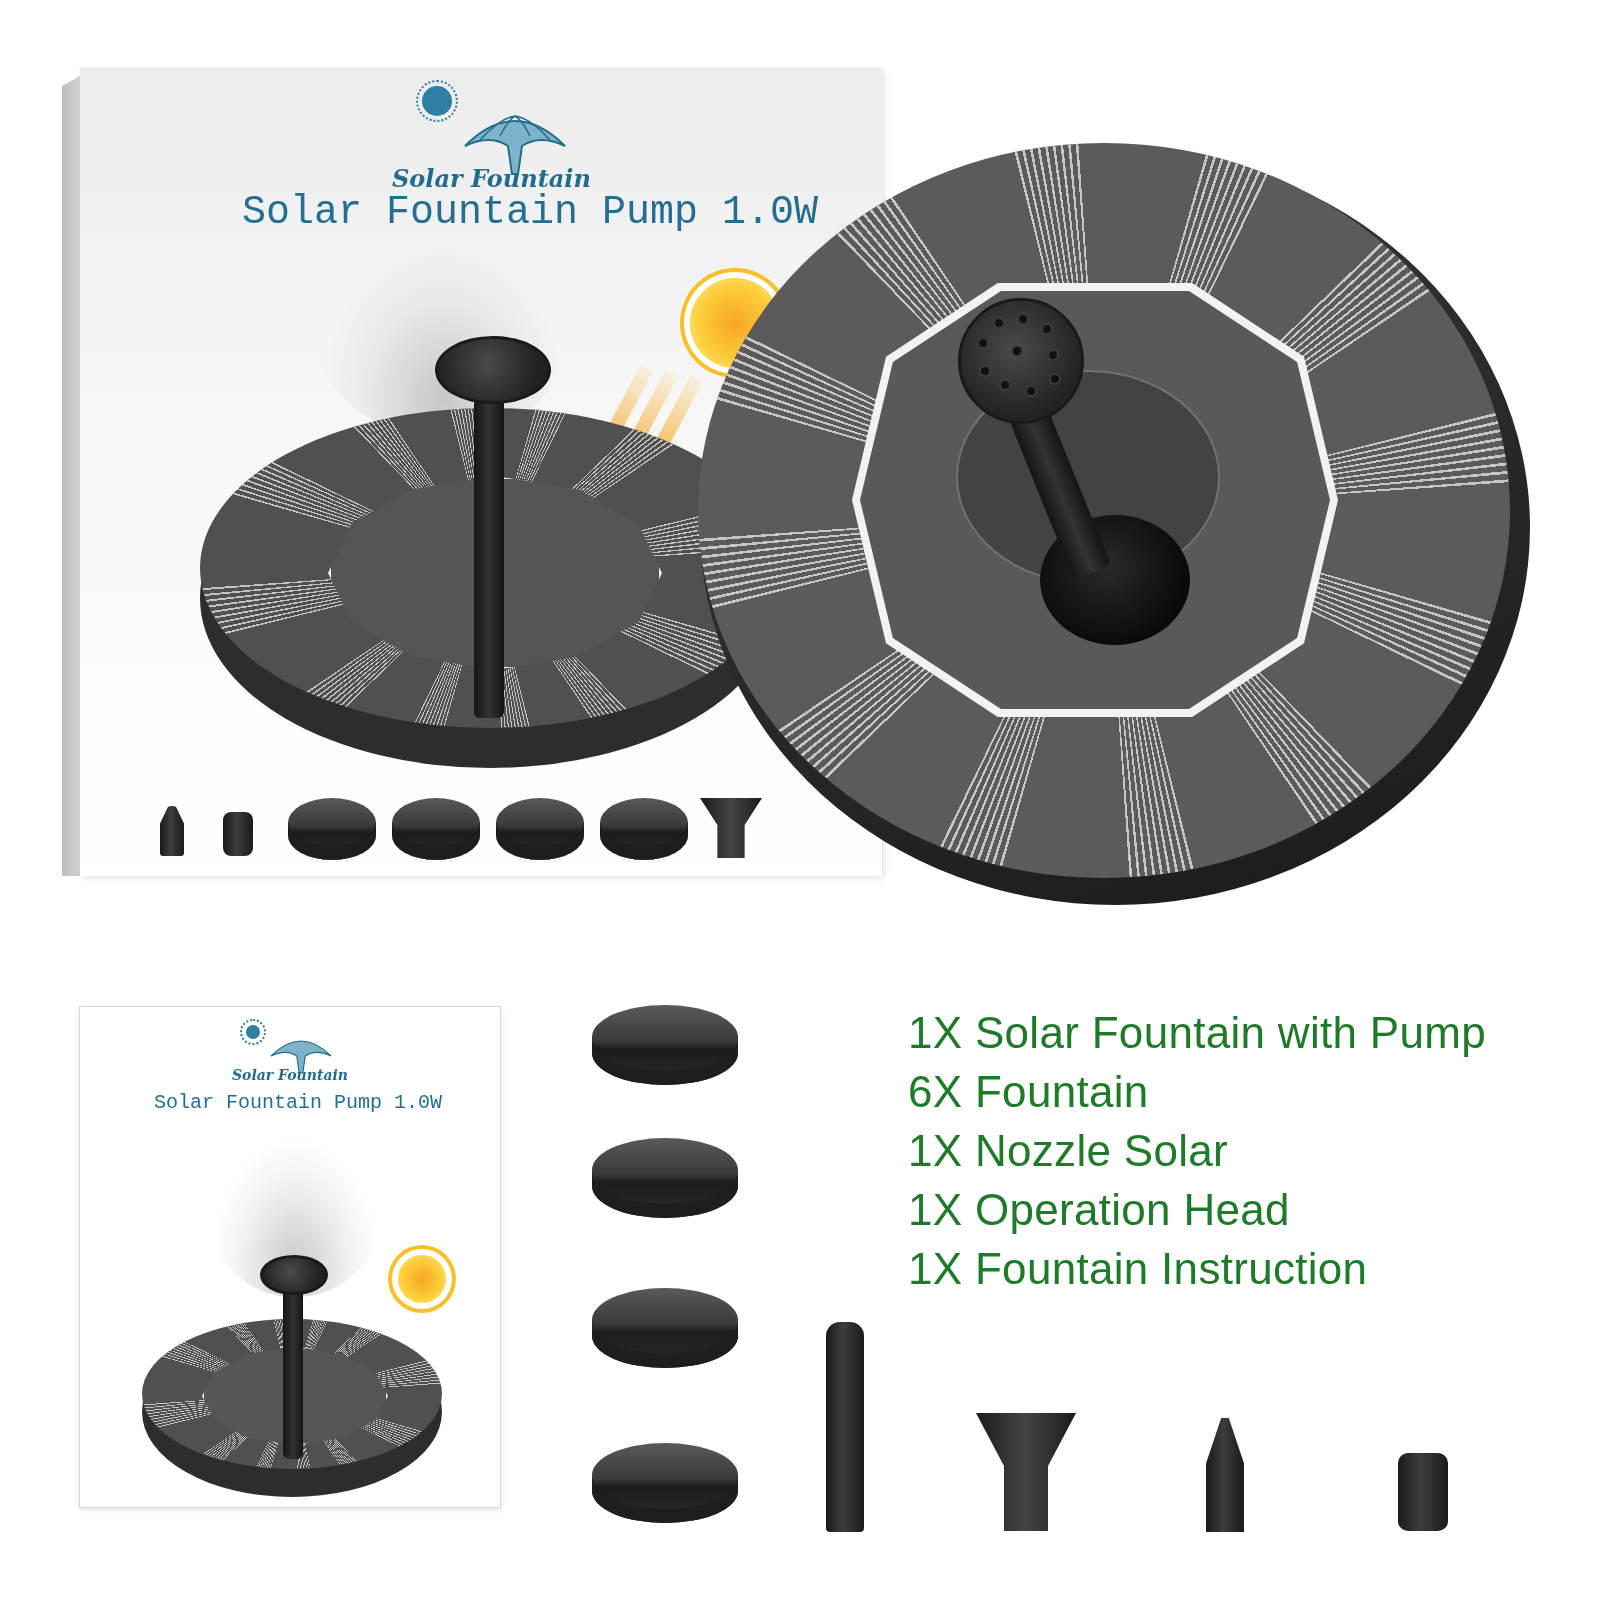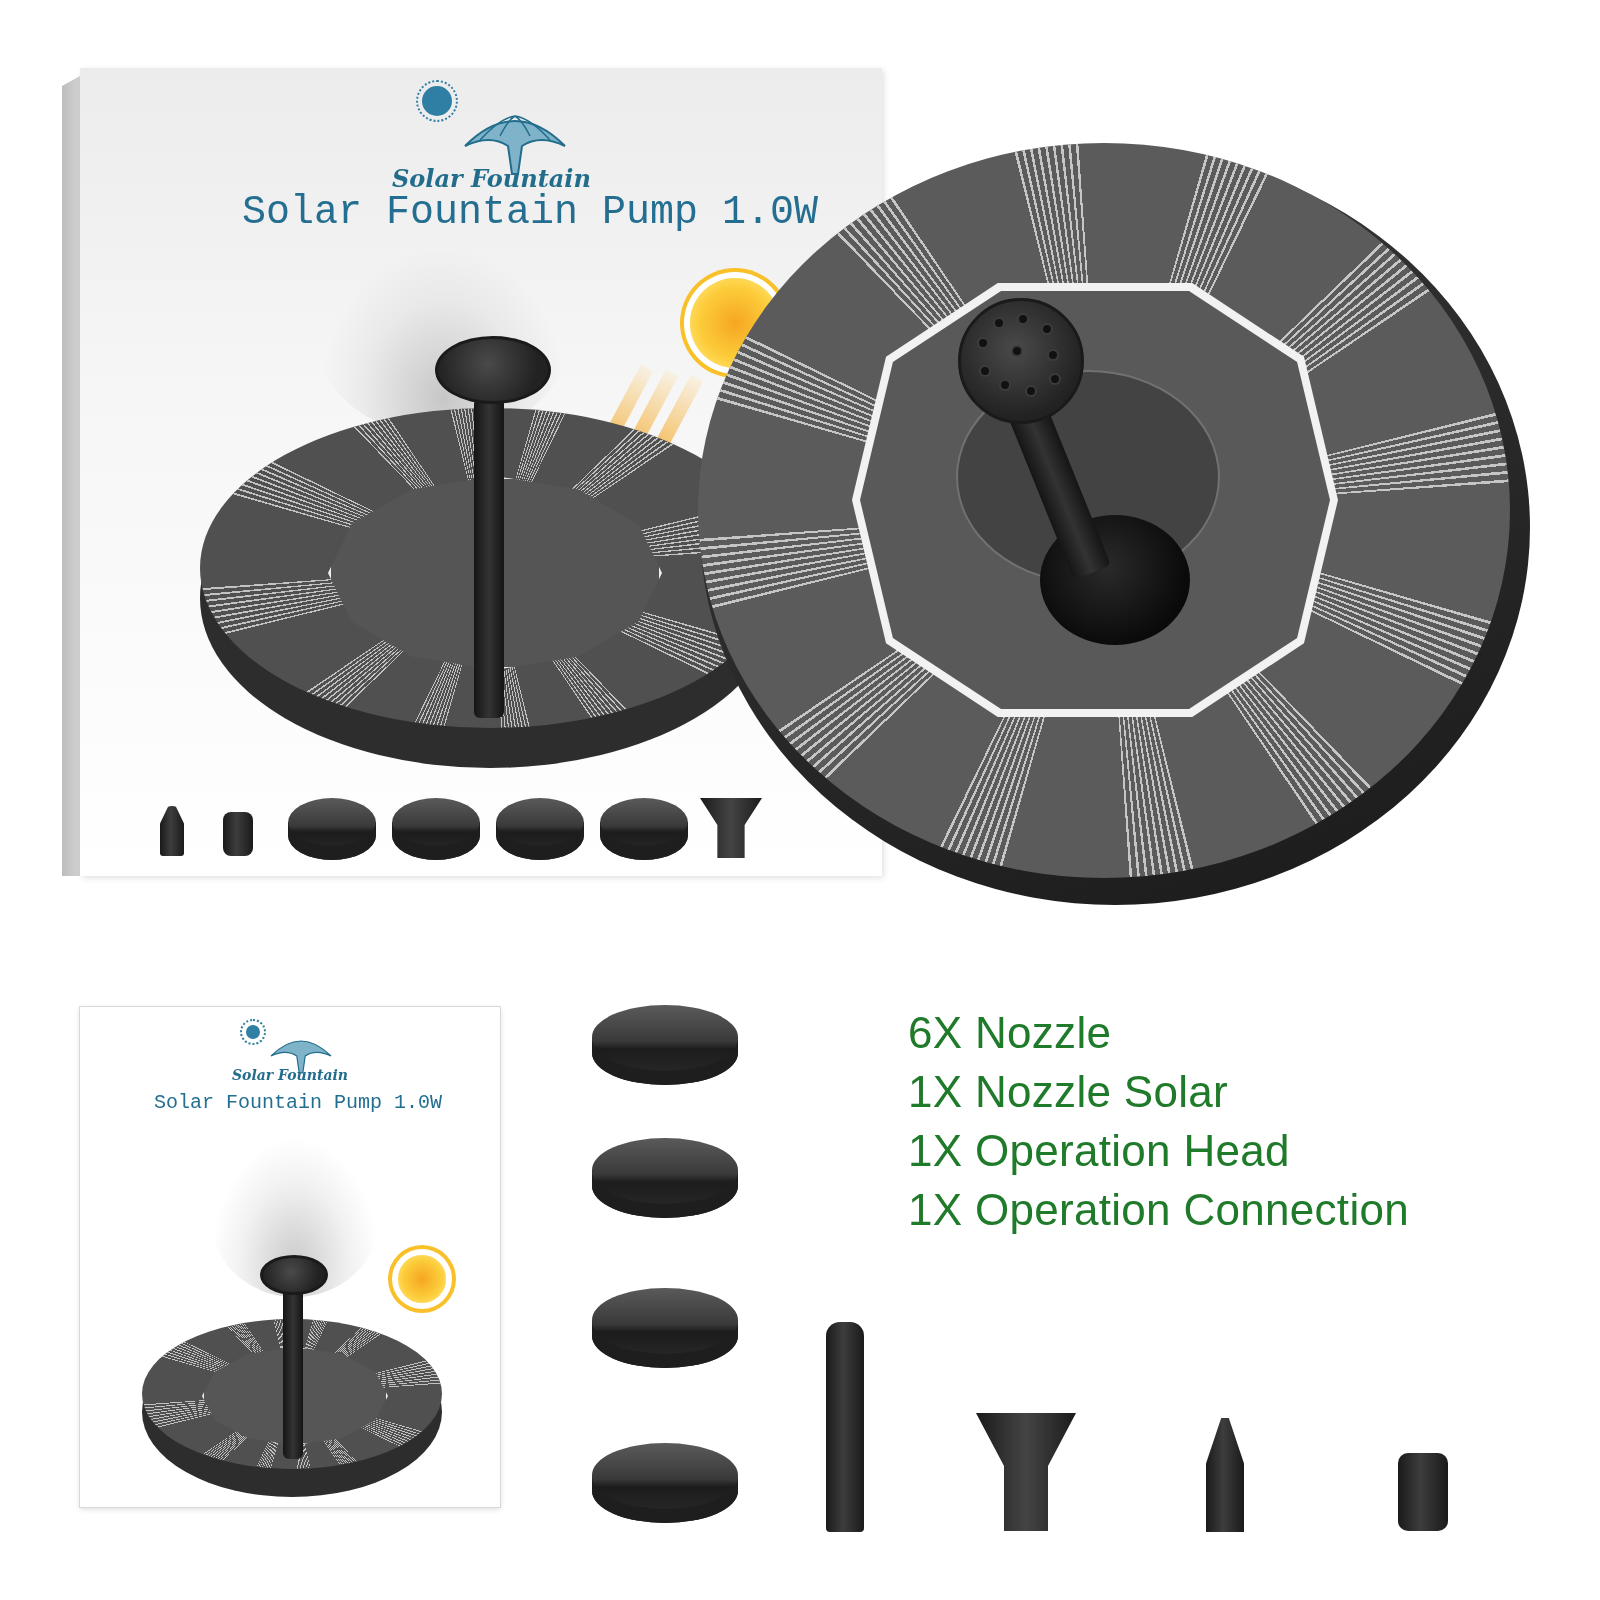--- a/index.html
+++ b/index.html
@@ -131,18 +131,19 @@
 <div class="abs acc-disc" style="left:592px; top:1138px; width:146px; height:80px;"></div>
 <div class="abs acc-disc" style="left:592px; top:1288px; width:146px; height:80px;"></div>
 <div class="abs acc-disc" style="left:592px; top:1443px; width:146px; height:80px;"></div>
 <div class="abs acc-dark" style="left:826px; top:1322px; width:38px; height:210px; border-radius:14px 14px 4px 4px;"></div>
 <div class="abs acc-funnel" style="left:976px; top:1413px; width:100px; height:118px;"></div>
 <div class="abs acc-dark" style="left:1206px; top:1418px; width:38px; height:114px; clip-path:polygon(40% 0,60% 0,100% 40%,100% 100%,0 100%,0 40%);"></div>
 <div class="abs acc-dark" style="left:1398px; top:1453px; width:50px; height:78px; border-radius:10px;"></div>
 
 <div class="abs contents">
   <ul>
-    <li>6X Nozzle</li>
+    <li>1X Solar Fountain with Pump</li>
+    <li>6X Fountain</li>
     <li>1X Nozzle Solar</li>
     <li>1X Operation Head</li>
-    <li>1X Operation Connection</li>
+    <li>1X Fountain Instruction</li>
   </ul>
 </div>
 
 </body></html>

